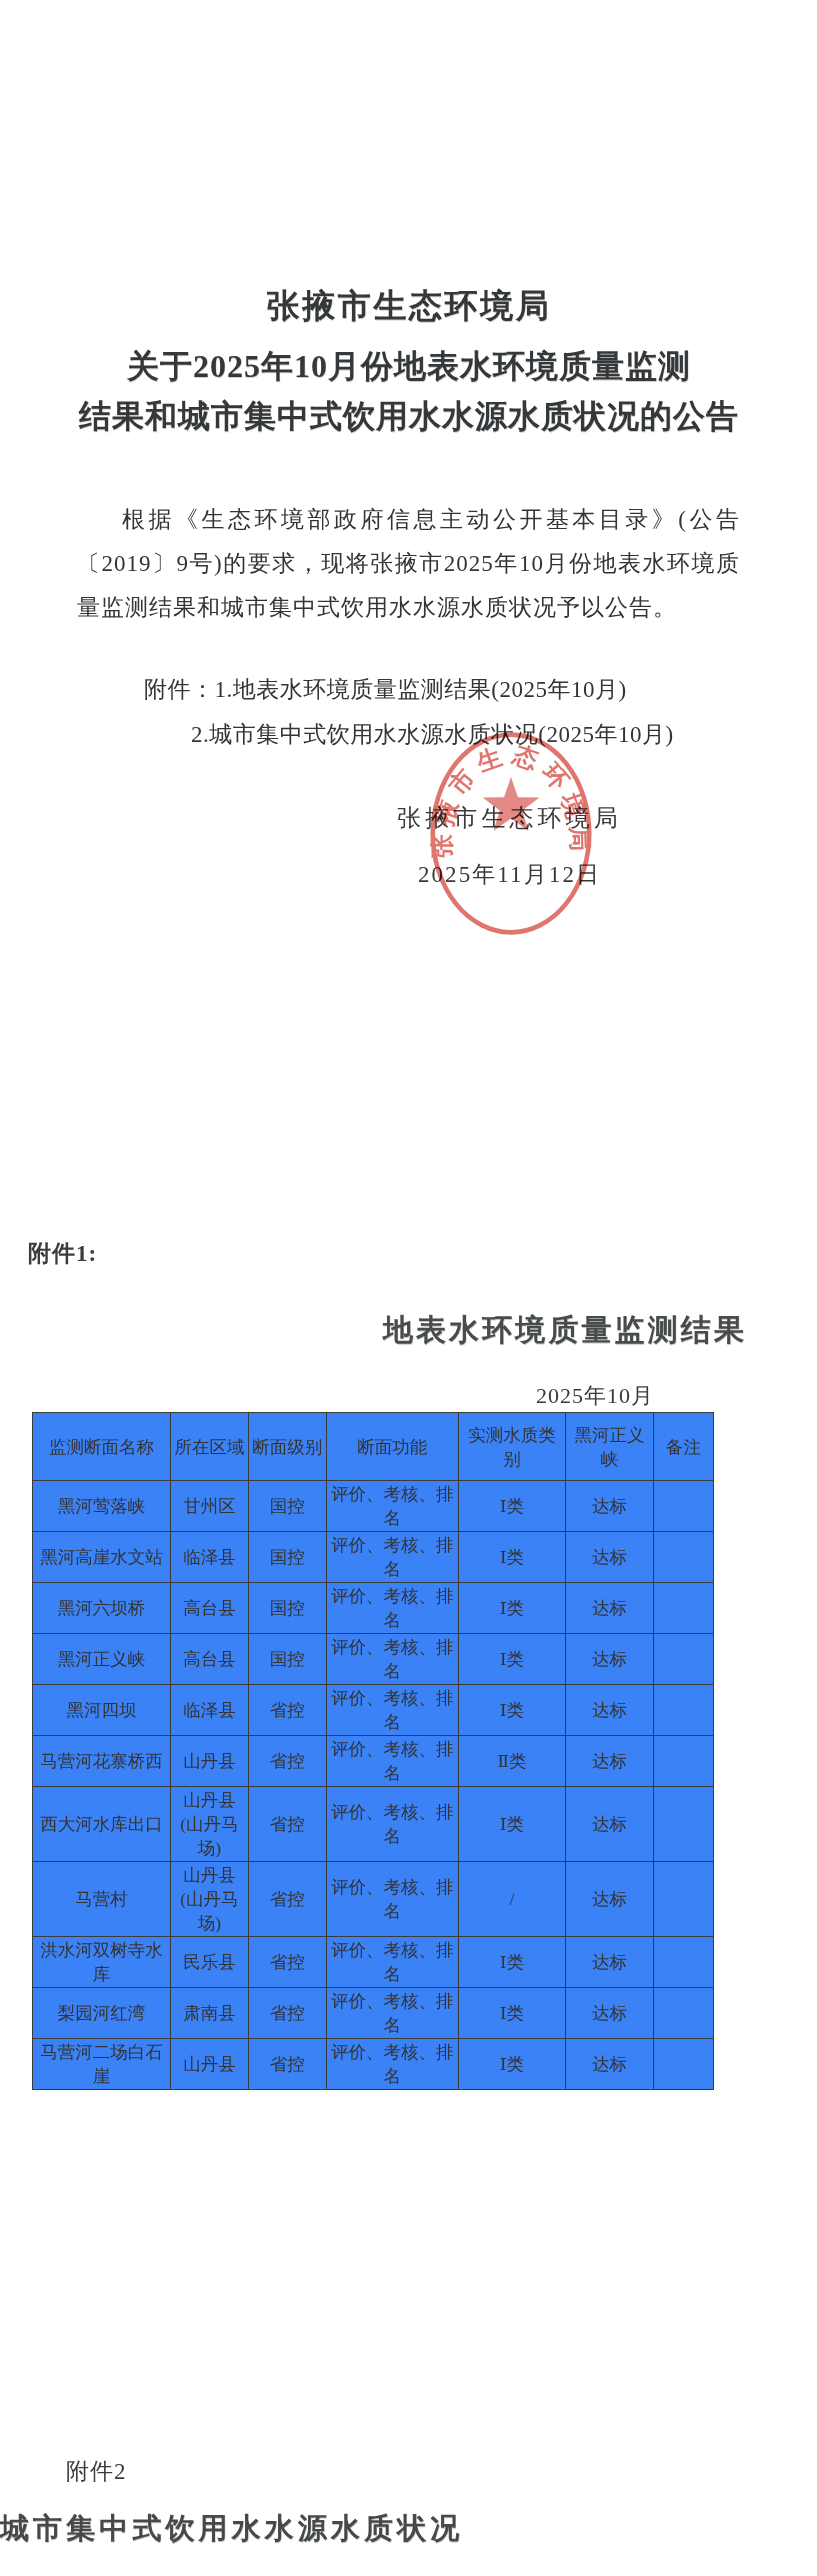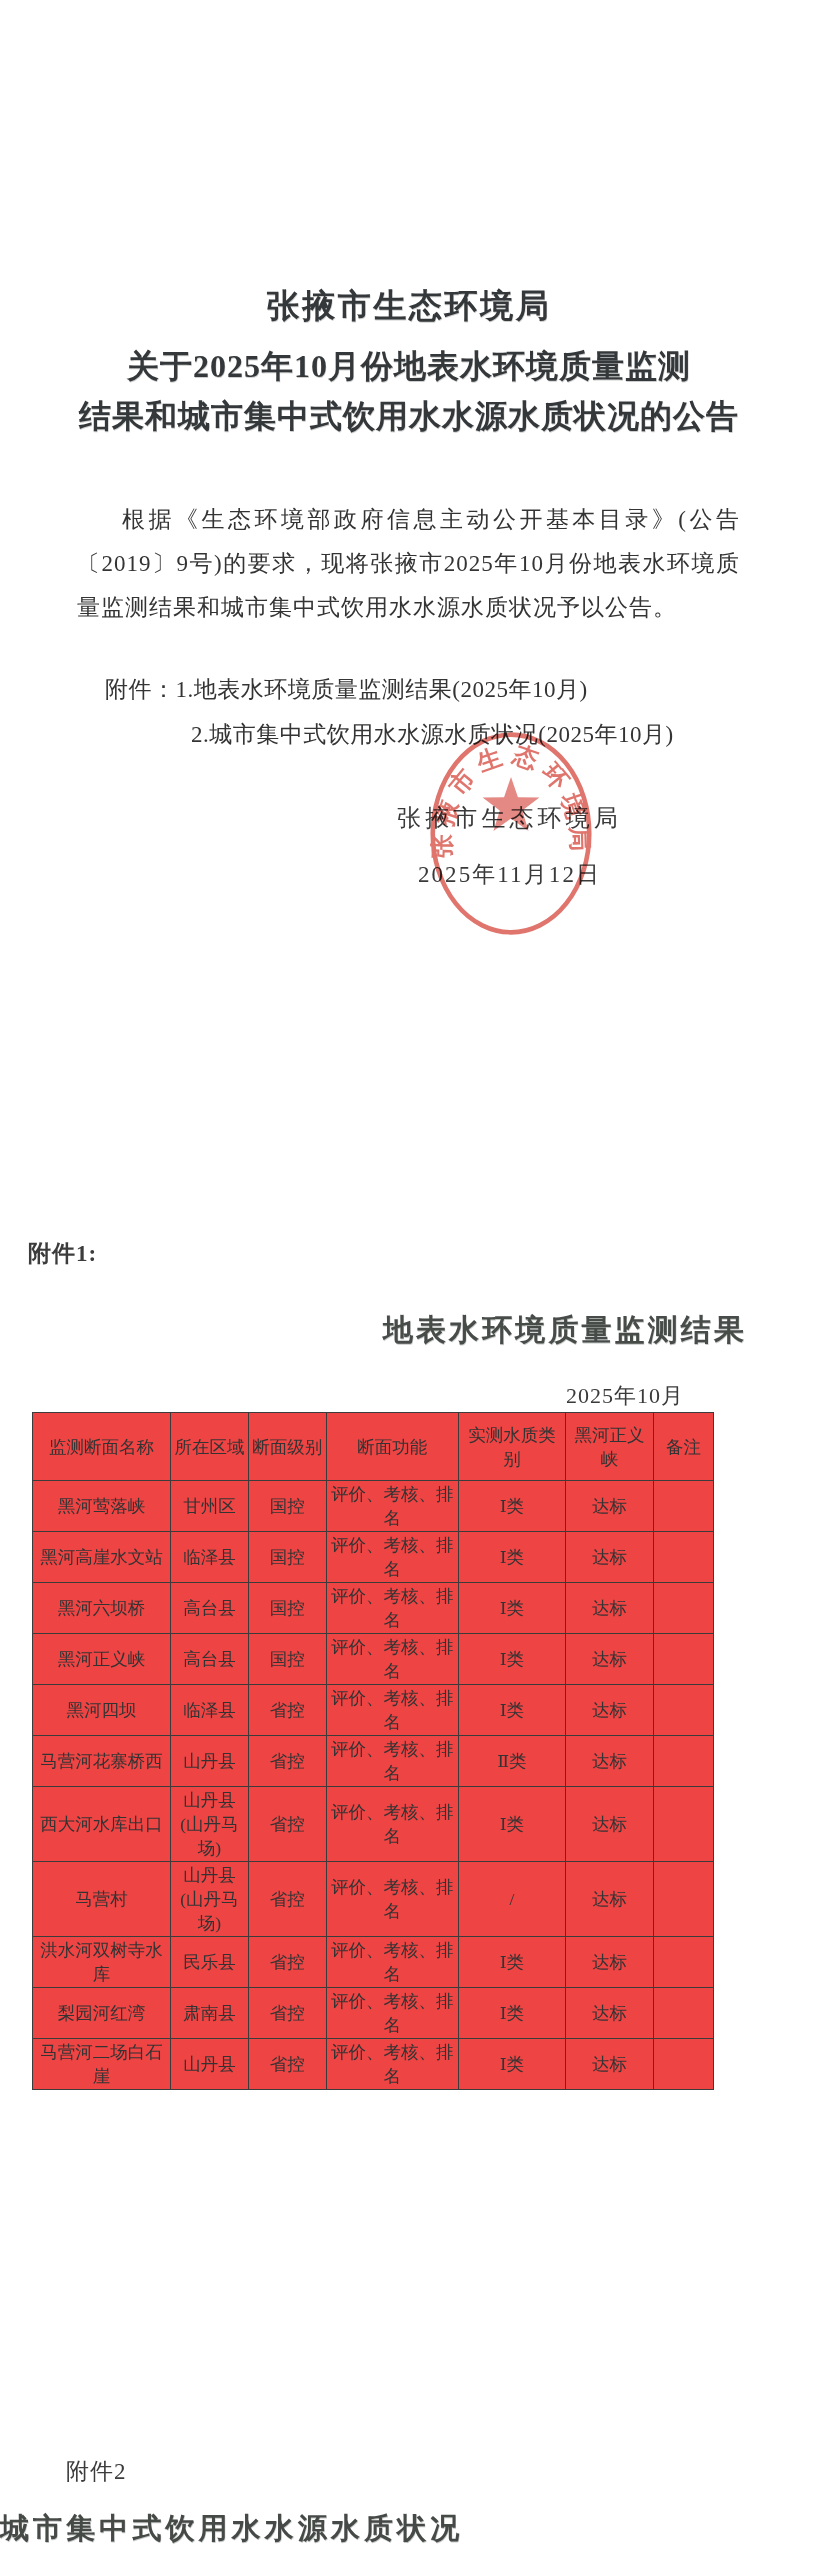--- a/index.html
+++ b/index.html
@@ -40,24 +40,24 @@
     position:absolute;left:426px;top:728px;width:170px;height:211px;
     opacity:.82;mix-blend-mode:multiply;pointer-events:none;
   }
   
   .a1-label{position:absolute;top:1238px;left:28px;font-size:23px;letter-spacing:1px;color:#3c3c3c;font-weight:bold;}
   .a1-title{
     position:absolute;top:1310px;left:0;width:747px;text-align:right;
     font-size:30px;font-weight:bold;letter-spacing:3.1px;color:#474c49;
     text-shadow:0.5px 0.5px 0 rgba(70,75,72,.3);
   }
-  .a1-period{position:absolute;top:1381px;left:566px;font-size:22px;letter-spacing:1px;color:#3a3a3a;text-align:right;}
+  .a1-period{position:absolute;top:1381px;left:536px;font-size:22px;letter-spacing:1px;color:#3a3a3a;text-align:right;}
   table.doc-table{
     border-collapse:collapse;table-layout:fixed;
-    background:#ef4444;
+    background:#3b82f6;
   }
   table.doc-table th,table.doc-table td{
     border:1px solid #3b3b3b;
     text-align:center;vertical-align:middle;
     font-weight:normal;color:#333;
     padding:1px 2.1px;word-break:break-all;
   }
   .table1{position:absolute;top:1412px;left:32px;width:682px;font-size:17.5px;}
   .table1 th{height:65px;}
   .table1 td{height:38px;}
@@ -83,21 +83,21 @@
 
   <div class="notice-title">
     <div class="t1">张掖市生态环境局</div>
     <div class="t2">关于2025年10月份地表水环境质量监测</div>
     <div class="t2">结果和城市集中式饮用水水源水质状况的公告</div>
   </div>
 
   <div class="notice-body">根据《生态环境部政府信息主动公开基本目录》(公告〔2019〕9号)的要求，现将张掖市2025年10月份地表水环境质量监测结果和城市集中式饮用水水源水质状况予以公告。</div>
 
   <div class="attachments">
-    <div class="line1"><span style="margin-left:28px;">附件：</span><span>1.地表水环境质量监测结果(2025年10月)</span></div>
+    <div class="line1"><span style="margin-left:67px;">附件：</span><span>1.地表水环境质量监测结果(2025年10月)</span></div>
     <div class="line2">2.城市集中式饮用水水源水质状况(2025年10月)</div>
   </div>
 
   <div class="sign-block">
     <div class="issuer">张掖市生态环境局</div>
     <div class="issue-date">2025年11月12日</div>
   </div>
 
   <svg class="seal" viewBox="0 0 330 410" xmlns="http://www.w3.org/2000/svg">
     <g stroke="#d8564c" fill="#d8564c">

